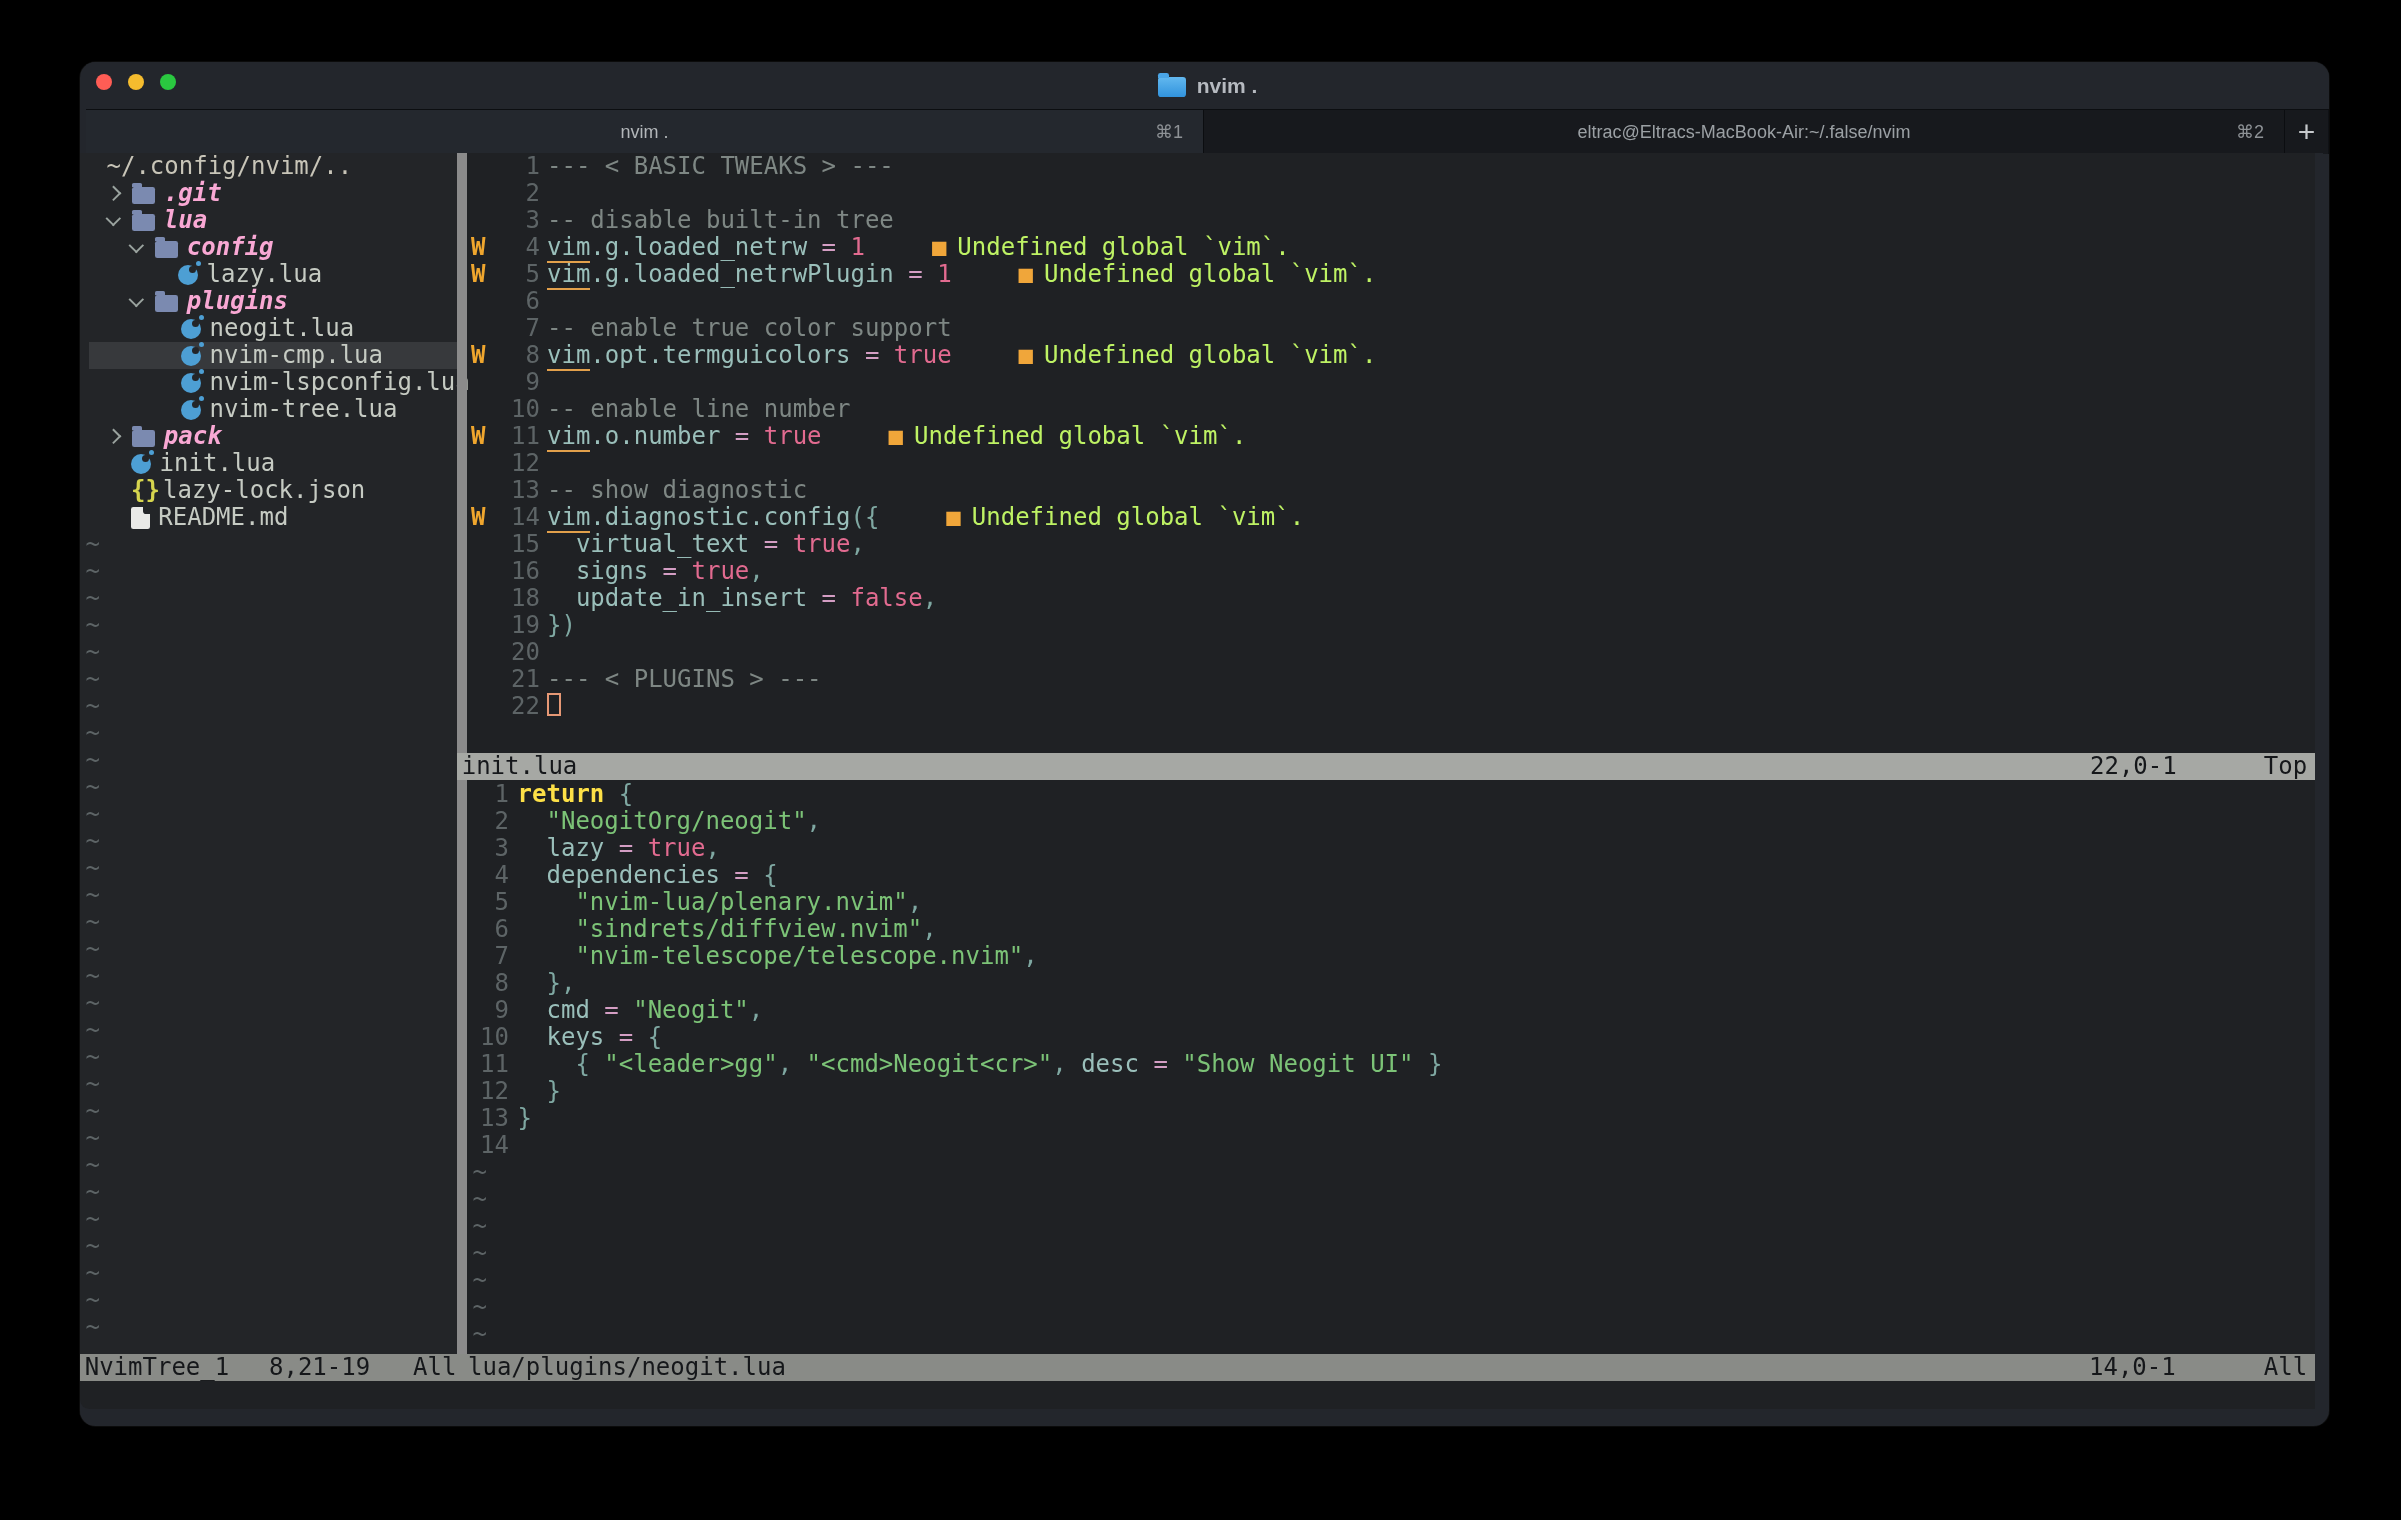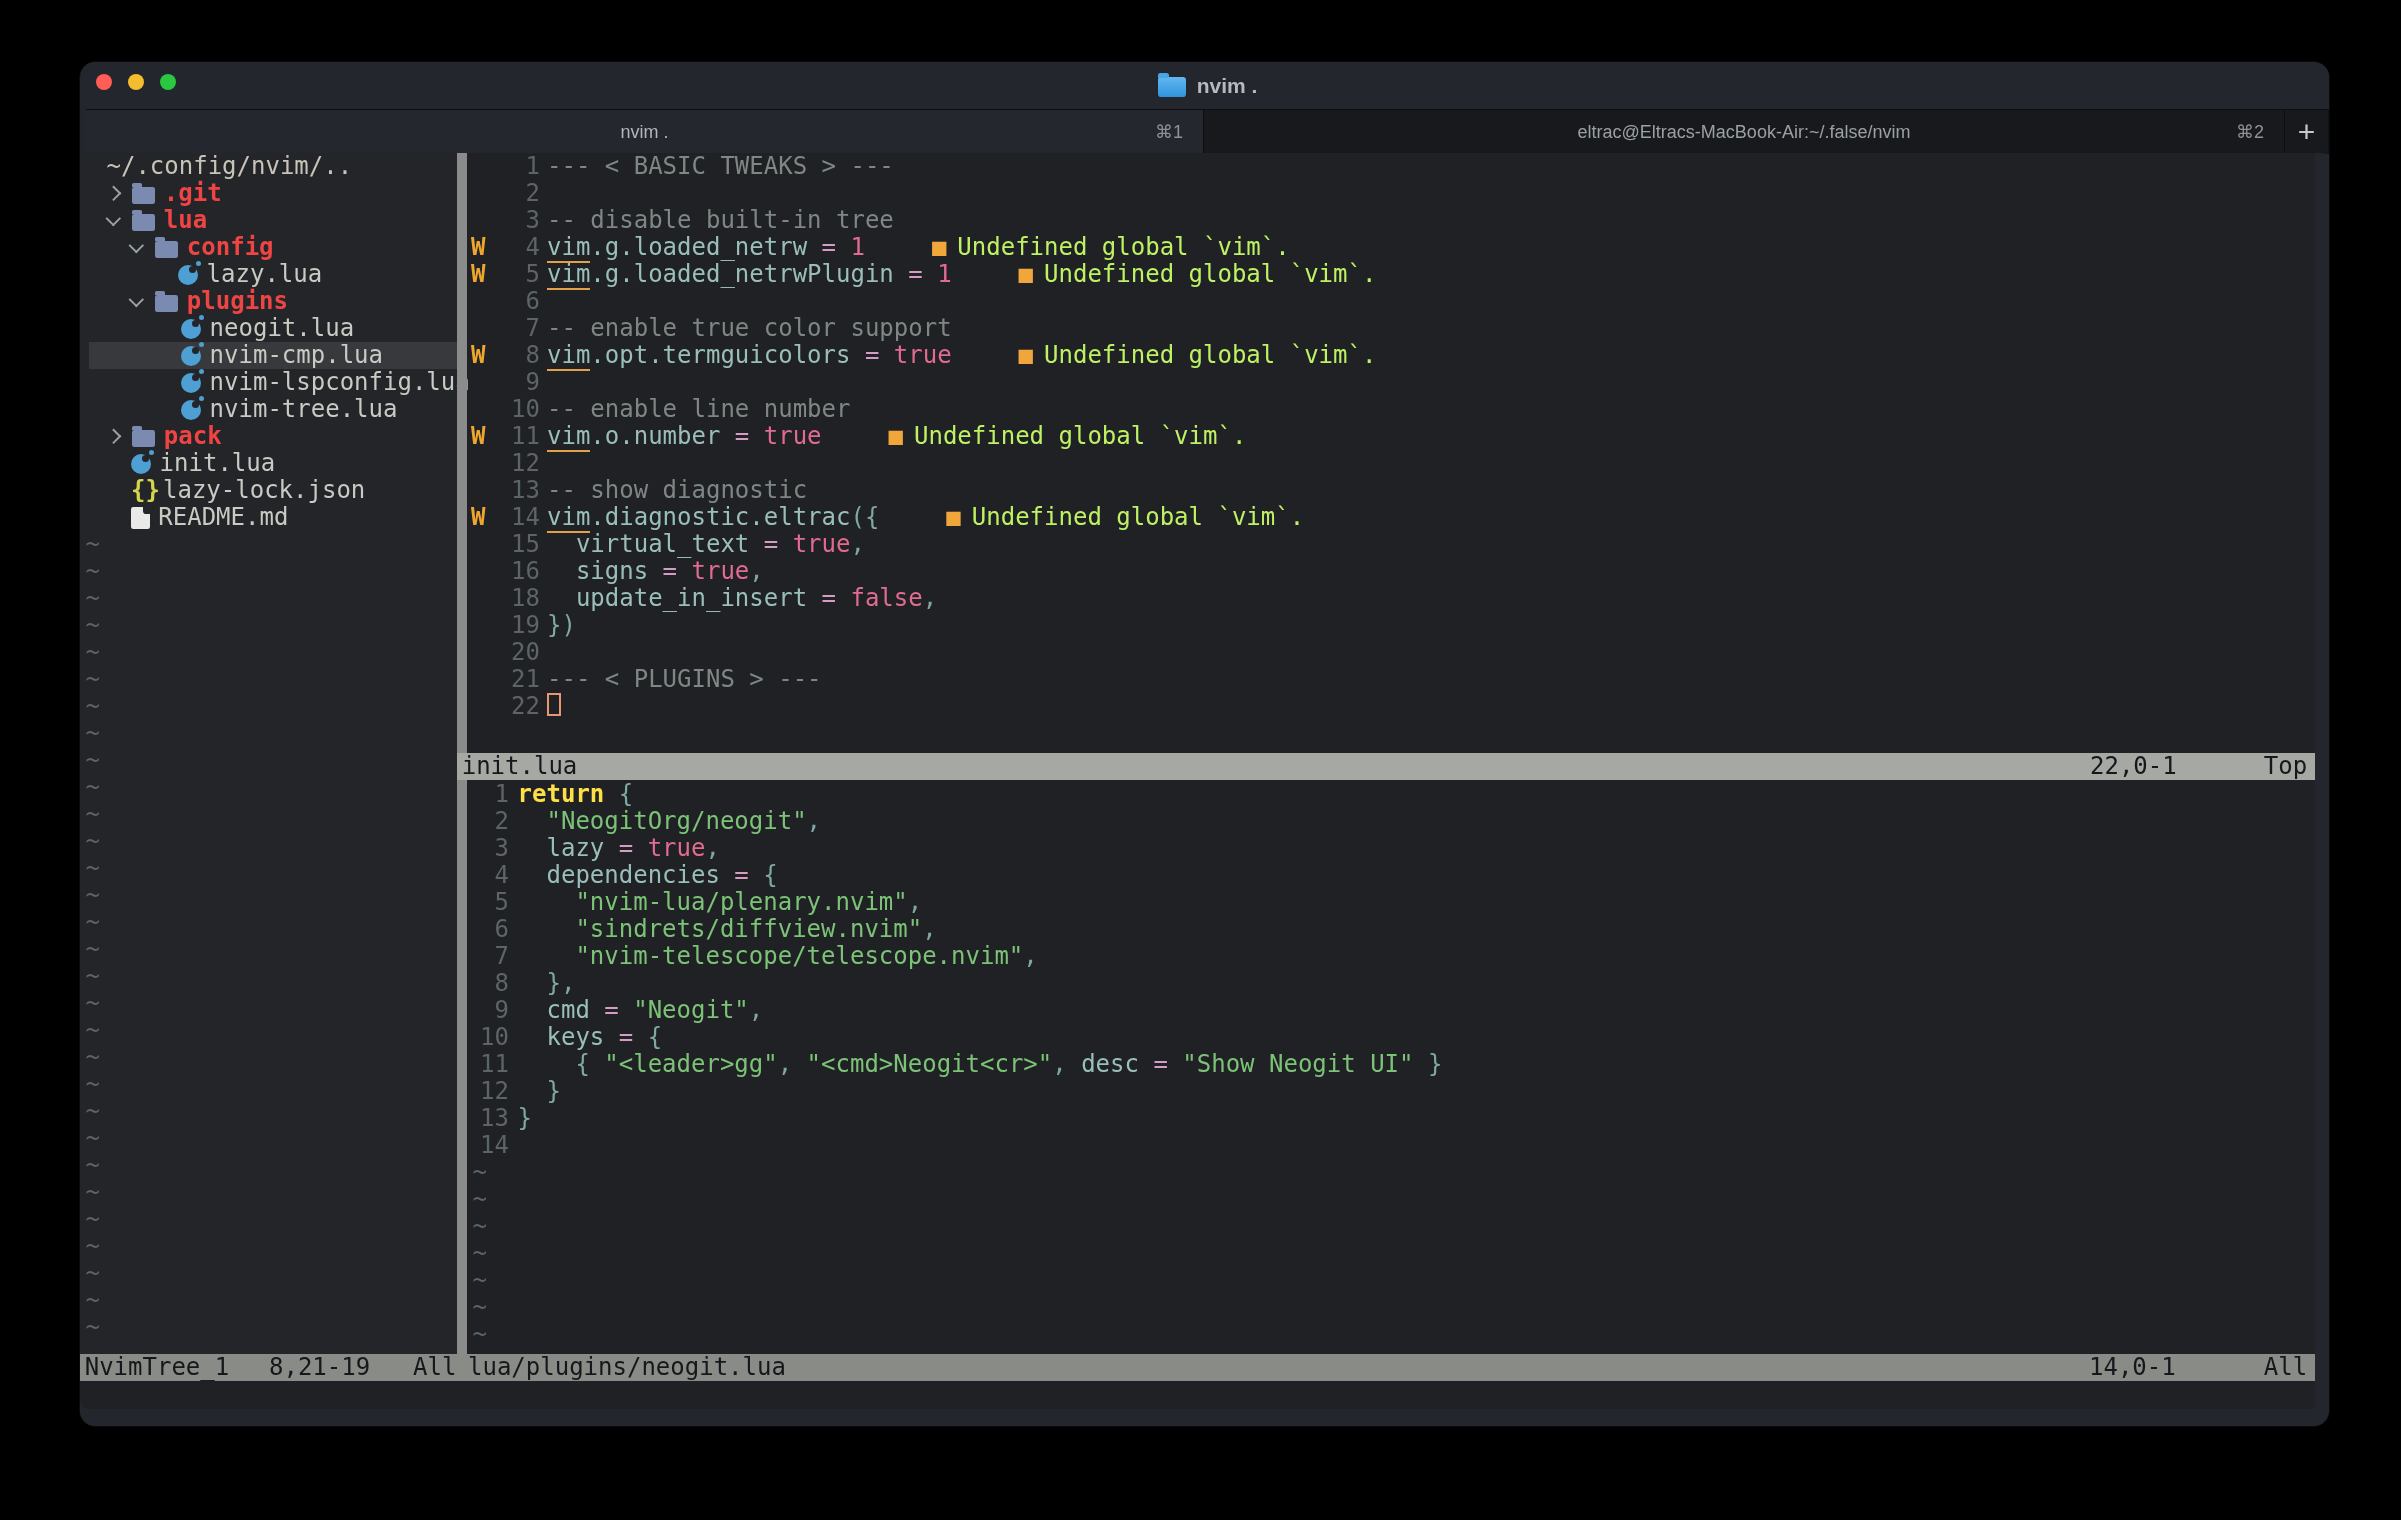--- a/index.html
+++ b/index.html
@@ -59,21 +59,21 @@
   .lua-ic{position:relative;flex:none;width:20px;height:20px;background:#4d9fd4;border-radius:50%;}
   .lua-ic::before{content:"";position:absolute;top:1.6px;right:1.6px;width:7px;height:7px;
                   background:#232528;border-radius:50%;}
   .lua-ic::after{content:"";position:absolute;top:-3.9px;right:-3.1px;width:5.5px;height:5.5px;
                  background:#4d9fd4;border-radius:50%;}
   .json-ic{flex:none;width:23.4px;color:#d6d54e;font-weight:bold;text-align:center;}
   .md-ic{position:relative;flex:none;width:18.7px;height:22px;background:#e9e9e7;border-radius:2.3px;}
   .md-ic::before{content:"";position:absolute;top:0;right:0;width:7px;height:7px;
                  background:#232528;border-radius:0 0 0 3.1px;}
   .n-root{color:#c8c5b8;white-space:pre;}
-  .n-folder{color:#ef4444;font-weight:bold;white-space:pre;}
+  .n-folder{color:#f9a8d4;font-weight:bold;white-space:pre;font-style:italic;}
   .n-file{color:#c6cbc3;white-space:pre;}
   .tilde{color:#5d6466;padding-left:5.5px;}
 
   
   .editor{position:absolute;left:387px;width:1848px;}
   .ed-top{top:0;height:600px;}
   .ed-bottom{top:628px;height:574px;}
   .crow{display:flex;height:27px;line-height:27px;white-space:pre;}
   .sign{width:24px;padding-left:3.9px;box-sizing:border-box;color:#efa62e;font-weight:bold;flex:none;}
   .lnum{width:49px;text-align:right;color:#5d6466;flex:none;}
@@ -277,21 +277,21 @@
           <div class="crow"><span class="sign">W</span><span class="lnum">4</span><span class="code"><span class="tk-u">vim</span><span class="tk-id">.g.loaded_netrw </span><span class="tk-op">=</span><span class="tk-num"> 1</span><span class="diagm">■</span><span class="diag">Undefined global `vim`.</span></span></div>
           <div class="crow"><span class="sign">W</span><span class="lnum">5</span><span class="code"><span class="tk-u">vim</span><span class="tk-id">.g.loaded_netrwPlugin </span><span class="tk-op">=</span><span class="tk-num"> 1</span><span class="diagm">■</span><span class="diag">Undefined global `vim`.</span></span></div>
           <div class="crow"><span class="sign"></span><span class="lnum">6</span><span class="code"></span></div>
           <div class="crow"><span class="sign"></span><span class="lnum">7</span><span class="code"><span class="tk-cm">-- enable true color support</span></span></div>
           <div class="crow"><span class="sign">W</span><span class="lnum">8</span><span class="code"><span class="tk-u">vim</span><span class="tk-id">.opt.termguicolors </span><span class="tk-op">=</span><span class="tk-num"> true</span><span class="diagm">■</span><span class="diag">Undefined global `vim`.</span></span></div>
           <div class="crow"><span class="sign"></span><span class="lnum">9</span><span class="code"></span></div>
           <div class="crow"><span class="sign"></span><span class="lnum">10</span><span class="code"><span class="tk-cm">-- enable line number</span></span></div>
           <div class="crow"><span class="sign">W</span><span class="lnum">11</span><span class="code"><span class="tk-u">vim</span><span class="tk-id">.o.number </span><span class="tk-op">=</span><span class="tk-num"> true</span><span class="diagm">■</span><span class="diag">Undefined global `vim`.</span></span></div>
           <div class="crow"><span class="sign"></span><span class="lnum">12</span><span class="code"></span></div>
           <div class="crow"><span class="sign"></span><span class="lnum">13</span><span class="code"><span class="tk-cm">-- show diagnostic</span></span></div>
-          <div class="crow"><span class="sign">W</span><span class="lnum">14</span><span class="code"><span class="tk-u">vim</span><span class="tk-id">.diagnostic.eltrac</span><span class="tk-pun">({</span><span class="diagm">■</span><span class="diag">Undefined global `vim`.</span></span></div>
+          <div class="crow"><span class="sign">W</span><span class="lnum">14</span><span class="code"><span class="tk-u">vim</span><span class="tk-id">.diagnostic.config</span><span class="tk-pun">({</span><span class="diagm">■</span><span class="diag">Undefined global `vim`.</span></span></div>
           <div class="crow"><span class="sign"></span><span class="lnum">15</span><span class="code"><span class="tk-id">  virtual_text </span><span class="tk-op">=</span><span class="tk-num"> true</span><span class="tk-pun">,</span></span></div>
           <div class="crow"><span class="sign"></span><span class="lnum">16</span><span class="code"><span class="tk-id">  signs </span><span class="tk-op">=</span><span class="tk-num"> true</span><span class="tk-pun">,</span></span></div>
           <div class="crow"><span class="sign"></span><span class="lnum">18</span><span class="code"><span class="tk-id">  update_in_insert </span><span class="tk-op">=</span><span class="tk-num"> false</span><span class="tk-pun">,</span></span></div>
           <div class="crow"><span class="sign"></span><span class="lnum">19</span><span class="code"><span class="tk-pun">})</span></span></div>
           <div class="crow"><span class="sign"></span><span class="lnum">20</span><span class="code"></span></div>
           <div class="crow"><span class="sign"></span><span class="lnum">21</span><span class="code"><span class="tk-cm">--- &lt; PLUGINS &gt; ---</span></span></div>
           <div class="crow"><span class="sign"></span><span class="lnum">22</span><span class="code"><span class="cursor-hollow"></span></span></div>
         </div>
 
       <div class="sl-top">

